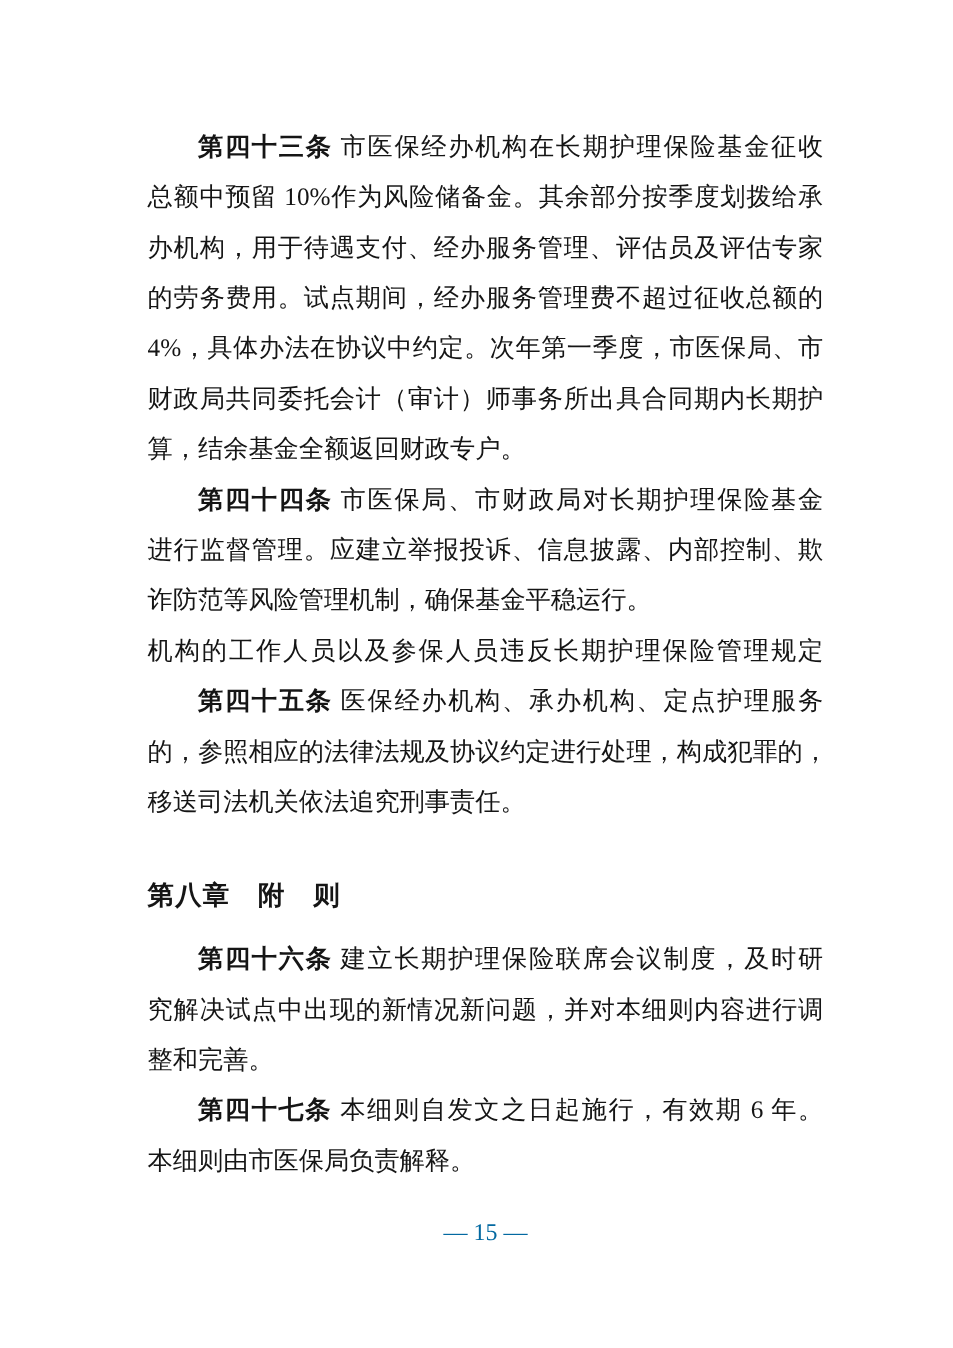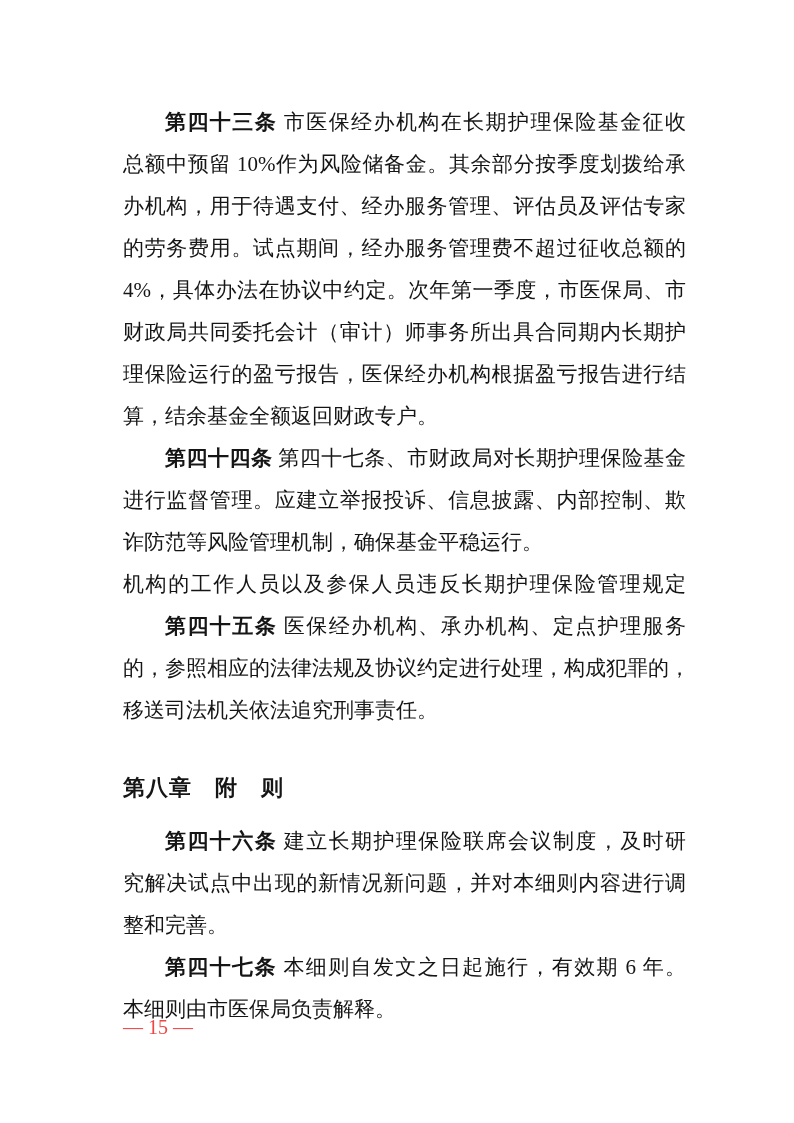--- a/index.html
+++ b/index.html
@@ -44,43 +44,42 @@
     text-align: left;
     letter-spacing: 1px;
     margin-top: 36px;
     margin-bottom: 11px;
   }
   .pagenum {
     position: absolute;
     left: 123px;
     top: 1014px;
     width: 563px;
-    text-align: left;
+    text-align: center;
     font-size: 20px;
     line-height: 26px;
-    color: #ef4444;
+    color: #0369a1;
   }
 </style>
 </head>
 <body>
 
 <div class="page">
   <div class="content" id="doc">
       <div class="para">
         <div class="line indent"><span class="artnum">第四十三条</span><span class="seg"> 市医保经办机构在长期护理保险基金征收</span></div>
         <div class="line"><span class="seg">总额中预留 10%作为风险储备金。其余部分按季度划拨给承</span></div>
         <div class="line"><span class="seg">办机构，用于待遇支付、经办服务管理、评估员及评估专家</span></div>
         <div class="line"><span class="seg">的劳务费用。试点期间，经办服务管理费不超过征收总额的</span></div>
         <div class="line"><span class="seg">4%，具体办法在协议中约定。次年第一季度，市医保局、市</span></div>
         <div class="line"><span class="seg">财政局共同委托会计（审计）师事务所出具合同期内长期护</span></div>
-        <div class="line"><span class="seg">理保险运行的盈亏报告，医保经办机构根据盈亏报告进行结</span></div>
         <div class="line last"><span class="seg">算，结余基金全额返回财政专户。</span></div>
       </div>
       <div class="para">
-        <div class="line indent"><span class="artnum">第四十四条</span><span class="seg"> 第四十七条、市财政局对长期护理保险基金</span></div>
+        <div class="line indent"><span class="artnum">第四十四条</span><span class="seg"> 市医保局、市财政局对长期护理保险基金</span></div>
         <div class="line"><span class="seg">进行监督管理。应建立举报投诉、信息披露、内部控制、欺</span></div>
         <div class="line last"><span class="seg">诈防范等风险管理机制，确保基金平稳运行。</span></div>
       </div>
       <div class="para">
         <div class="line"><span class="seg">机构的工作人员以及参保人员违反长期护理保险管理规定</span></div>
         <div class="line indent"><span class="artnum">第四十五条</span><span class="seg"> 医保经办机构、承办机构、定点护理服务</span></div>
         <div class="line"><span class="seg">的，参照相应的法律法规及协议约定进行处理，构成犯罪的，</span></div>
         <div class="line last"><span class="seg">移送司法机关依法追究刑事责任。</span></div>
       </div>
       <div class="heading">第八章　附　则</div>

